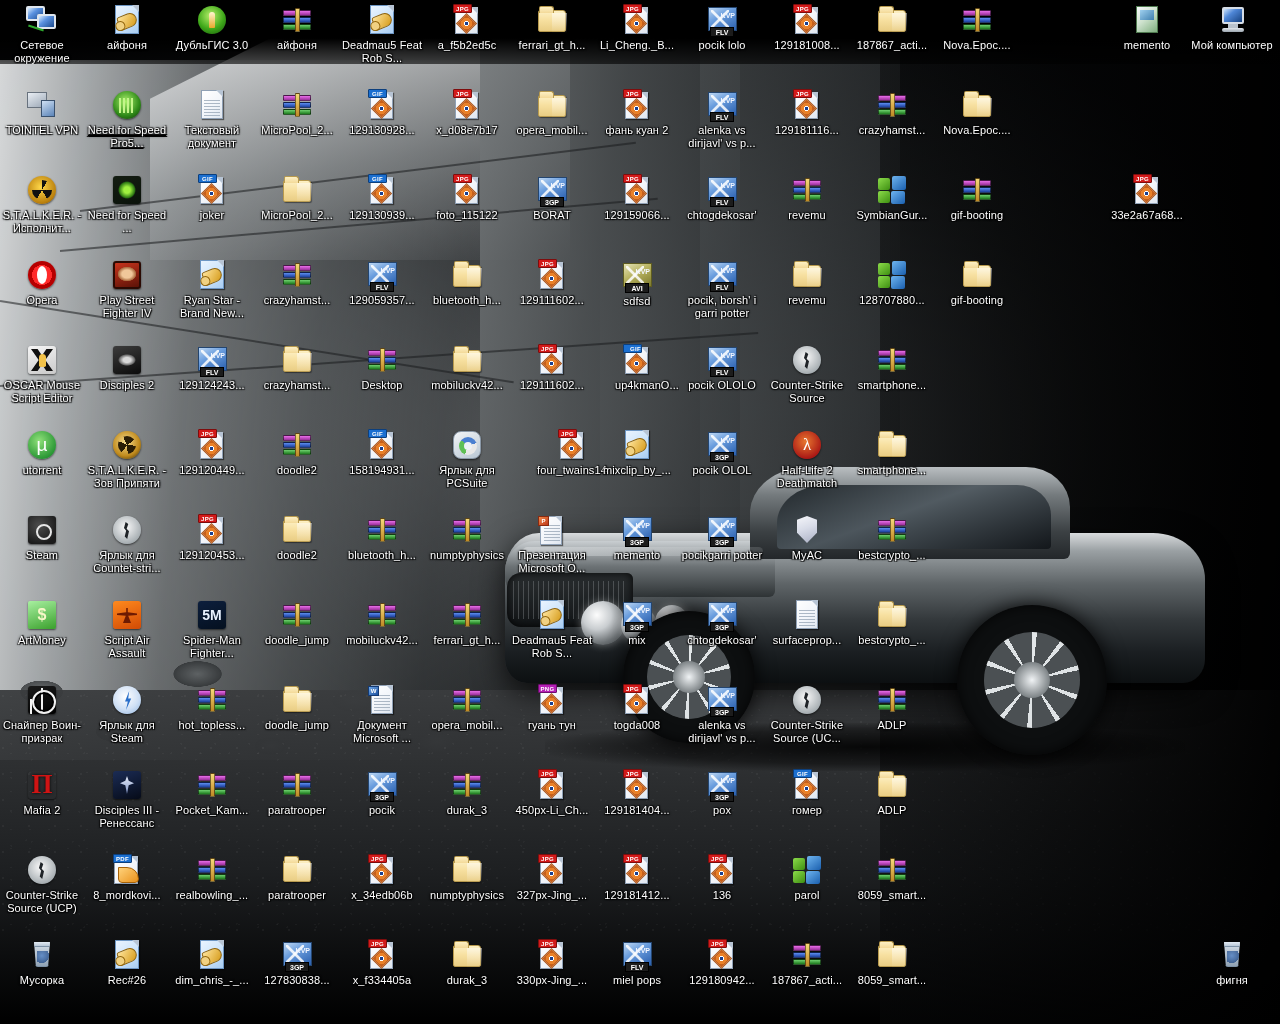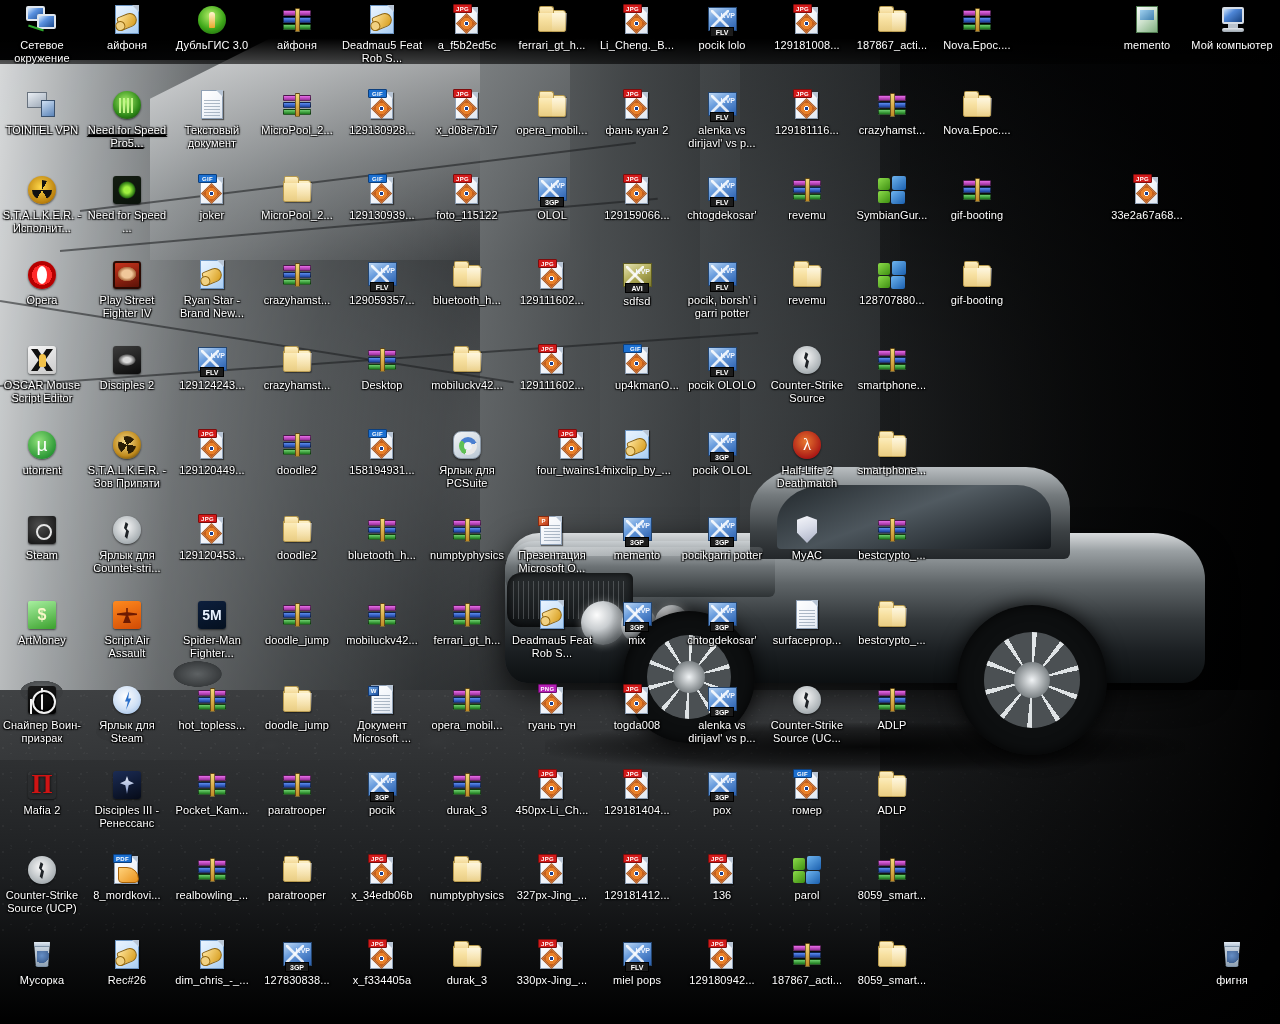--- a/index.html
+++ b/index.html
@@ -701,21 +701,21 @@
         <span class="label">129130939...</span>
       </div>
       <div class="icon" style="left: 425px; top: 174px;">
         <div class="glyph"><span class="g-img"><span class="g-sheet"></span><span class="g-eye"></span><span class="g-tag">JPG</span></span></div>
         <span class="label">foto_115122</span>
       </div>
       <div class="icon" style="left: 510px; top: 174px;">
         <div class="glyph"><span><span class="g-vid">
               <span>KVP</span>
             </span><span class="g-fmt">3GP</span></span></div>
-        <span class="label">OLOL</span>
+        <span class="label">BORAT</span>
       </div>
       <div class="icon" style="left: 595px; top: 174px;">
         <div class="glyph"><span class="g-img"><span class="g-sheet"></span><span class="g-eye"></span><span class="g-tag">JPG</span></span></div>
         <span class="label">129159066...</span>
       </div>
       <div class="icon" style="left: 680px; top: 174px;">
         <div class="glyph"><span><span class="g-vid">
               <span>KVP</span>
             </span><span class="g-fmt">FLV</span></span></div>
         <span class="label">chtogdekosar'</span>

